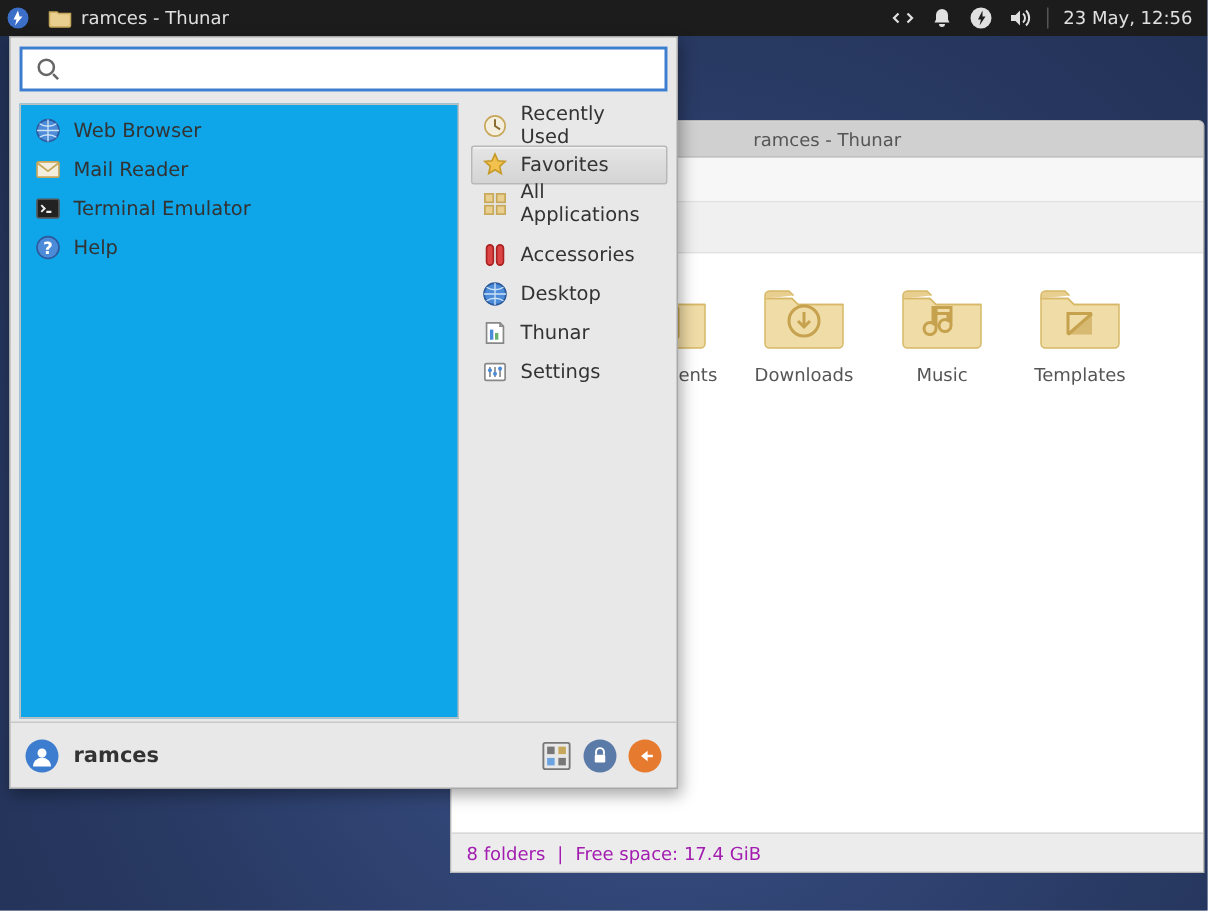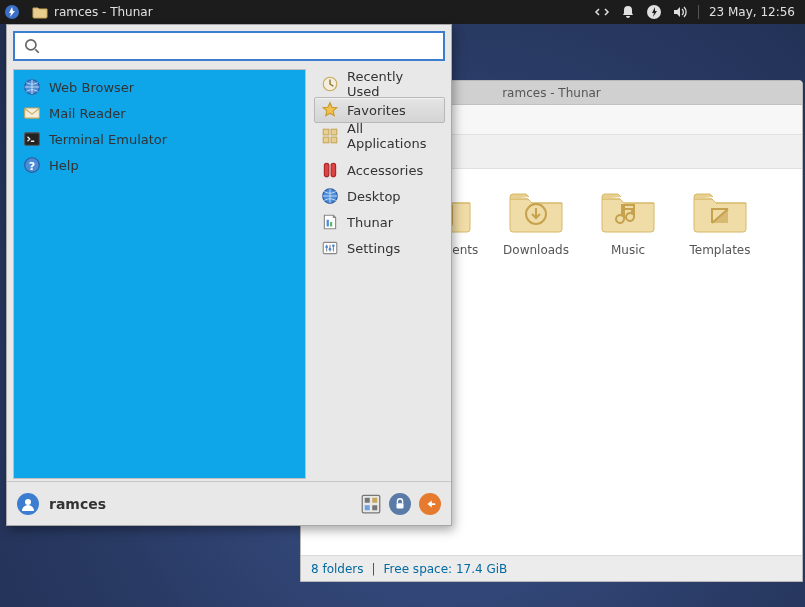--- a/index.html
+++ b/index.html
@@ -46,21 +46,21 @@
     background: #fafafa; border: 1px solid #c8c8c8; border-radius: 2px; color: #555;
   }
   .filewin .content {
     flex: 1; background: #fff; padding: 18px 12px; display: flex; flex-wrap: wrap; gap: 12px 14px;
     align-content: flex-start; overflow: hidden;
   }
   .folder-item { width: 78px; display: flex; flex-direction: column; align-items: center; gap: 6px; color: #555; font-size: 12px; }
   .folder-icon { width: 60px; height: 50px; position: relative; }
   .folder-icon svg { width: 100%; height: 100%; }
   .filewin .statusbar {
-    height: 26px; background: #ececec; border-top: 1px solid #d8d8d8; color: #0369a1;
+    height: 26px; background: #ececec; border-top: 1px solid #d8d8d8; color: #a21caf;
     display: flex; align-items: center; gap: 8px; padding: 0 10px; font-size: 12px;
   }
 
   
   .menu {
     position: absolute; top: 24px; left: 6px; width: 446px; height: 502px;
     background: #e8e8e8; border: 1px solid #a8a8a8; display: flex; flex-direction: column; z-index: 100;
     box-shadow: 2px 4px 10px rgba(0,0,0,.35);
   }
   .menu .search-row { padding: 6px; }

